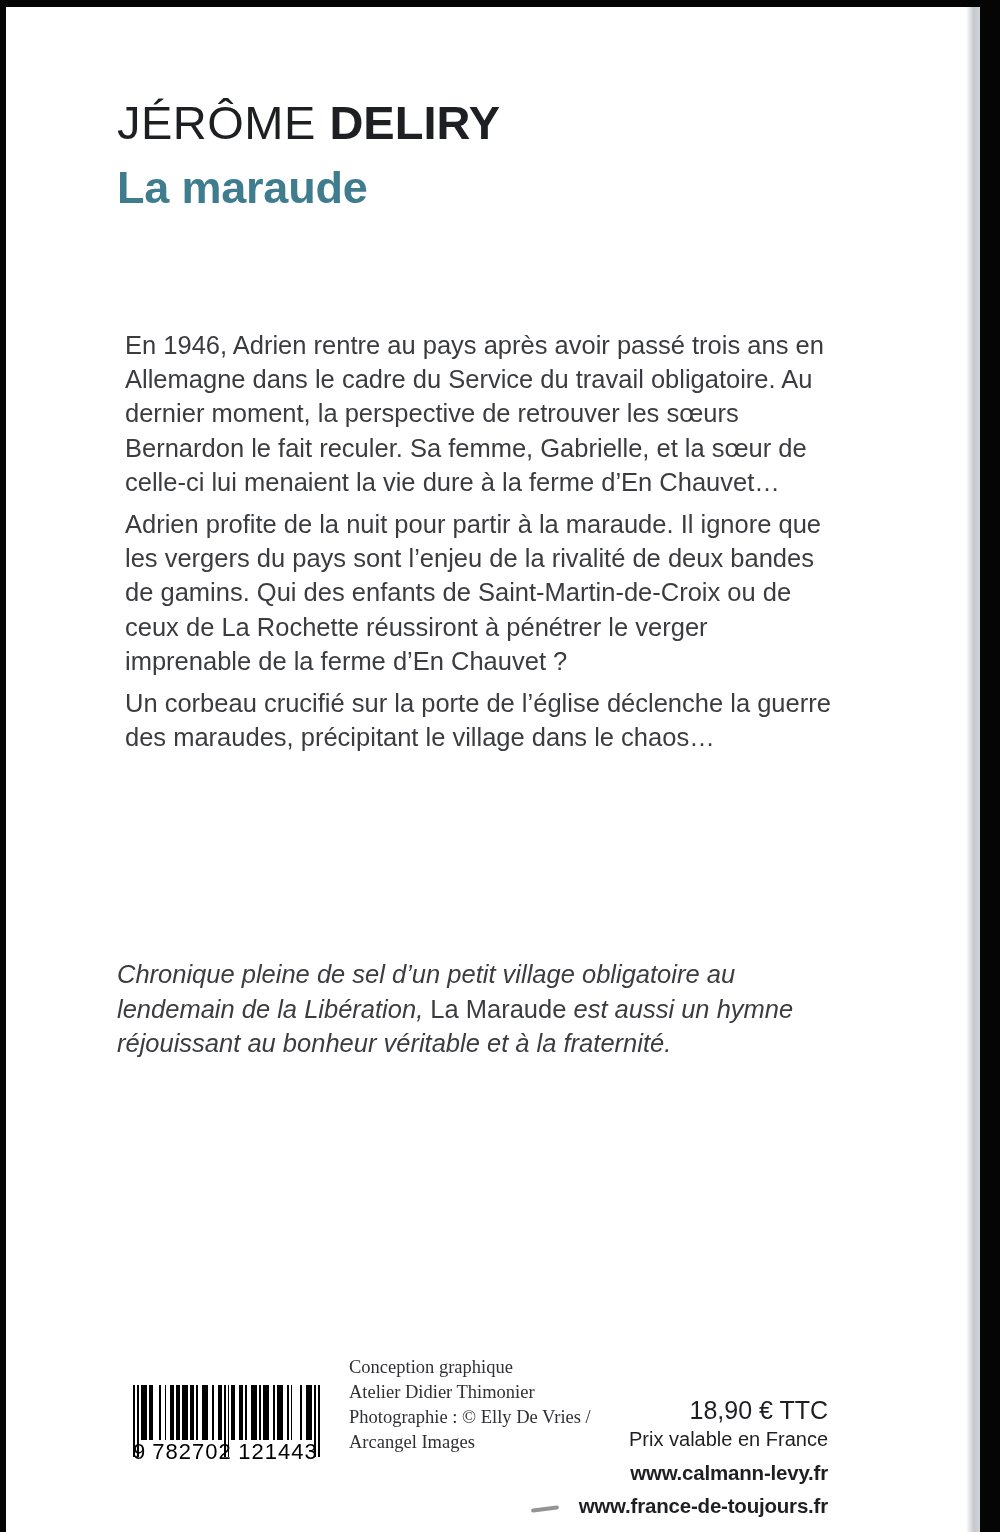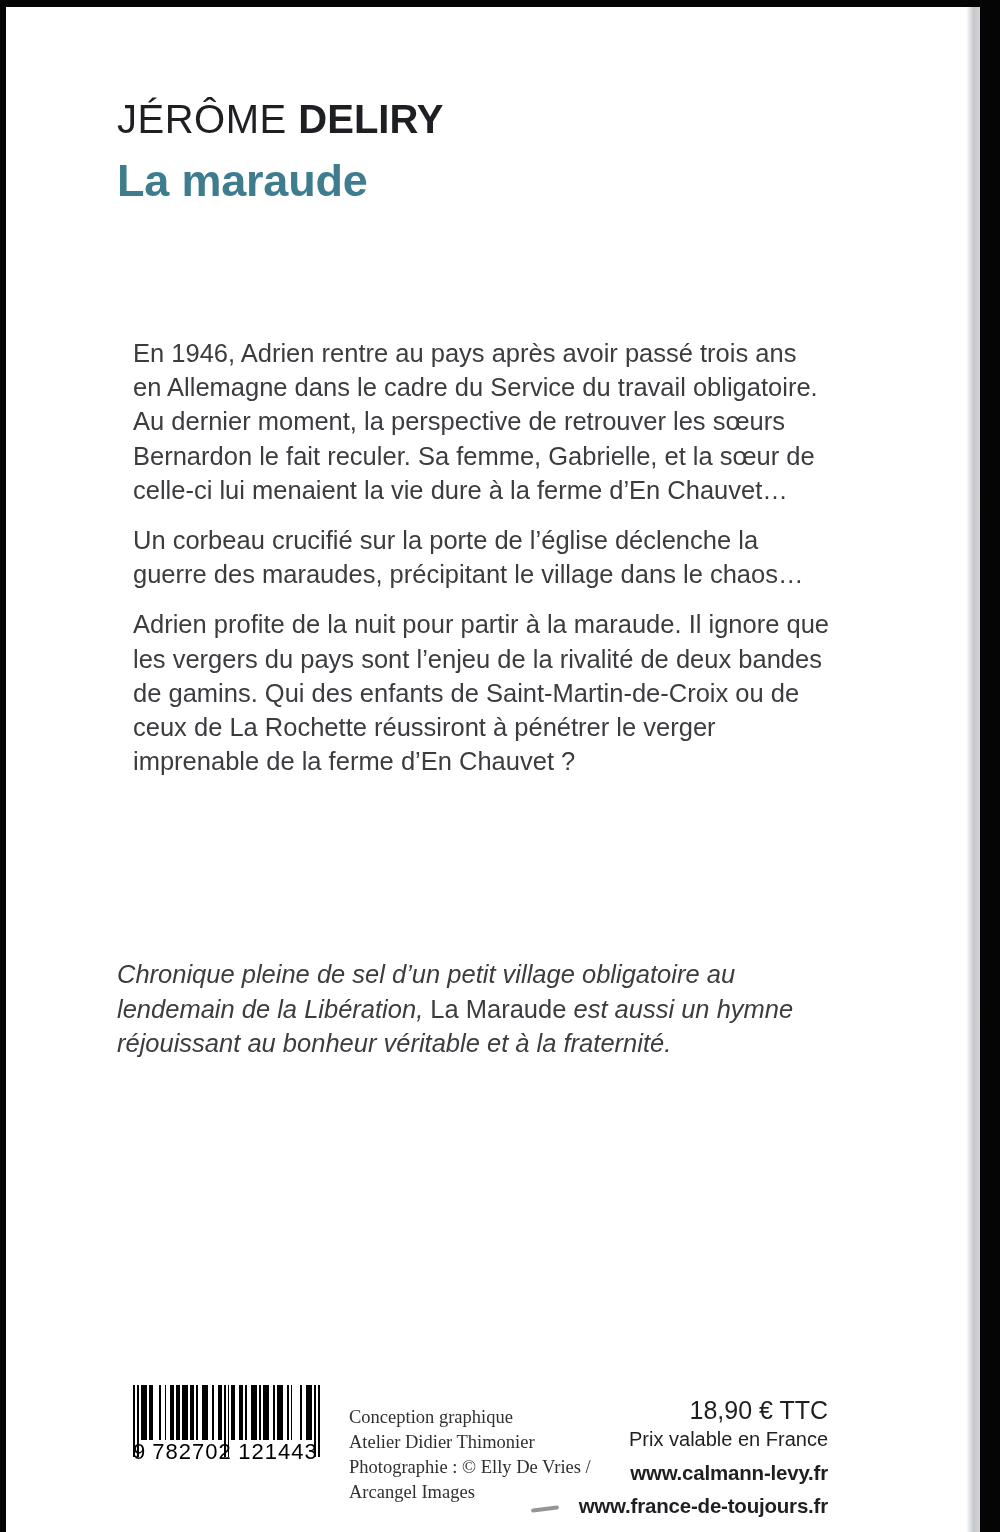--- a/index.html
+++ b/index.html
@@ -45,21 +45,21 @@
     width:28px; height:4px;
     background:rgba(60,60,60,.55);
     transform:rotate(-7deg);
     border-radius:2px;
   }
 
   
   .header { position:absolute; left:111px; top:92px; }
 
   .author {
-    font-size:40px;
+    font-size:47px;
     line-height:1.0;
     color:#1d1f22;
     letter-spacing:.5px;
     white-space:nowrap;
   }
   .author .given {
     font-weight:300;
     font-stretch:condensed;
   }
   .author .family {
@@ -80,21 +80,21 @@
   .blurb {
     position:absolute;
     left:111px;
     top:313px;
     width:730px;
     font-size:25.5px;
     line-height:34.2px;
     color:#3b3c3f;
     font-weight:400;
   }
-  .blurb p { margin:16px; }
+  .blurb p { margin:8px; }
 
   .tagline {
     position:absolute;
     left:111px;
     top:950px;
     width:730px;
     font-size:25.5px;
     line-height:34.5px;
     color:#3b3c3f;
     font-style:italic;
@@ -137,21 +137,21 @@
     color:#000;
     letter-spacing:1px;
     font-family:"Liberation Sans", sans-serif;
   }
   .barcode-digits .d1 { width:16px; text-align:left; }
   .barcode-digits .d2 { width:86px; text-align:center; }
   .barcode-digits .d3 { width:86px; text-align:center; }
 
   .credits {
     position:absolute;
-    left:343px; top:1398px;
+    left:343px; top:1348px;
     font-family:"Liberation Serif", serif;
     font-size:18.5px;
     line-height:25px;
     color:#2f3033;
   }
 
   .price-block {
     position:absolute;
     right:152px; top:1388px;
     text-align:right;
@@ -169,22 +169,22 @@
 
     <div class="header">
       <div class="author">
         <span class="given">JÉRÔME</span><span>&nbsp;</span><span class="family">DELIRY</span>
       </div>
       <div class="title">La maraude</div>
     </div>
 
     <div class="blurb">
       <p>En 1946, Adrien rentre au pays après avoir passé trois ans en Allemagne dans le cadre du Service du travail obligatoire. Au dernier moment, la perspective de retrouver les sœurs Bernardon le fait reculer. Sa femme, Gabrielle, et la sœur de celle-ci lui menaient la vie dure à la ferme d’En Chauvet…</p>
+      <p>Adrien profite de la nuit pour partir à la maraude. Il ignore que les vergers du pays sont l’enjeu de la rivalité de deux bandes de gamins. Qui des enfants de Saint-Martin-de-Croix ou de ceux de La Rochette réussiront à pénétrer le verger imprenable de la ferme d’En Chauvet ?</p>
       <p>Un corbeau crucifié sur la porte de l’église déclenche la guerre des maraudes, précipitant le village dans le chaos…</p>
-      <p>Adrien profite de la nuit pour partir à la maraude. Il ignore que les vergers du pays sont l’enjeu de la rivalité de deux bandes de gamins. Qui des enfants de Saint-Martin-de-Croix ou de ceux de La Rochette réussiront à pénétrer le verger imprenable de la ferme d’En Chauvet ?</p>
     </div>
 
     <div class="tagline"><span>Chronique pleine de sel d’un petit village obligatoire au lendemain de la Libération, </span><span class="roman">La Maraude</span><span> est aussi un hymne réjouissant au bonheur véritable et à la fraternité.</span></div>
 
 
     <div class="barcode-wrap">
       <div class="barcode-bars" id="bars">
           <i style="width: 1.97895px; height: 72px;"></i>
           <i style="width: 1.97895px; height: 72px; background: transparent;"></i>
           <i style="width: 1.97895px; height: 72px;"></i>

